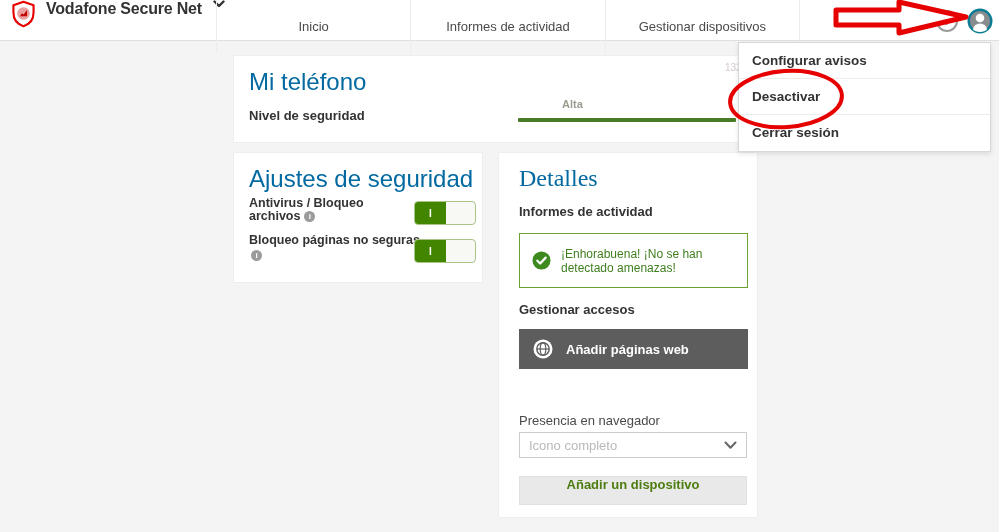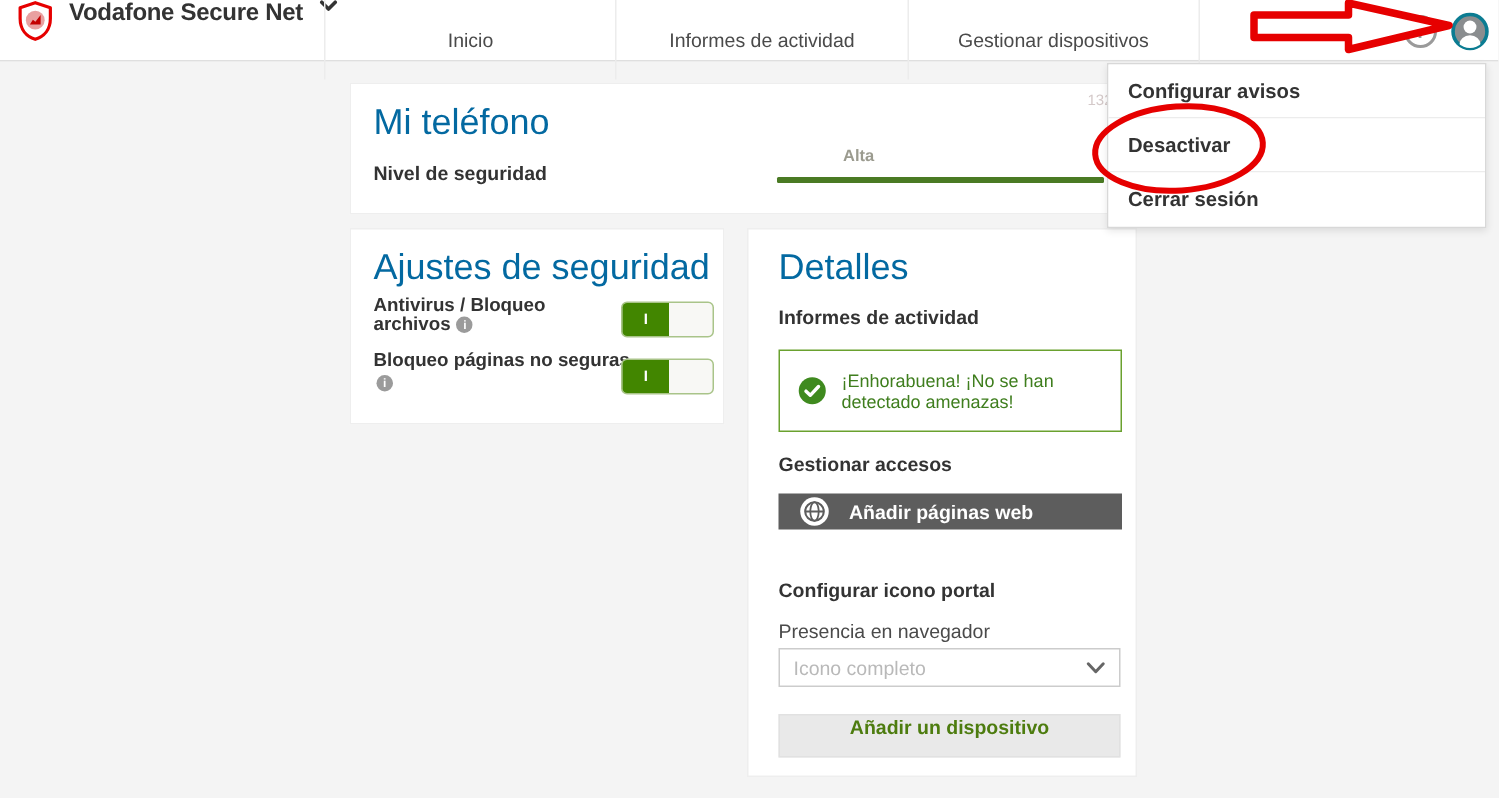--- a/index.html
+++ b/index.html
@@ -37,26 +37,26 @@
 
   .card-settings { left:233px; top:152px; width:250px; height:131px; }
   .card-settings .card-title { position:absolute; left:15px; top:12px; }
   .setting-row { position:absolute; left:15px; width:220px; }
   .setting-label { font-size:12.5px; font-weight:bold; color:#333; line-height:13px; }
   .info-icon { display:inline-flex; width:11px; height:11px; border-radius:50%; background:#9b9b9b; color:#fff; font-size:8px; font-weight:bold; align-items:center; justify-content:center; vertical-align:middle; margin-left:4px; cursor:pointer; }
   .toggle { position:absolute; width:62px; height:24px; border:1px solid #a9c489; border-radius:4px; background:#f8f8f5; cursor:pointer; }
   .toggle-knob { position:absolute; left:0; top:0; bottom:0; width:31px; background:#428600; border-radius:3px 0 0 3px; color:#fff; font-size:10px; font-weight:bold; display:flex; align-items:center; justify-content:center; }
 
   .card-details { left:498px; top:152px; width:260px; height:366px; }
-  .card-details .card-title { position:absolute; left:20px; top:12px; }
+  .card-details .card-title { position:absolute; left:20px; top:12px;font-family:Liberation Serif, serif; }
   .dt-heading { position:absolute; left:20px; font-size:13px; font-weight:bold; color:#333; }
   .success-box { position:absolute; left:20px; top:80px; width:229px; height:55px; border:1px solid #6aa12f; display:flex; align-items:center; padding:0 10px 0 12px; gap:10px; }
   .success-check { width:19px; height:19px; flex:0 0 19px; }
   .success-text { font-size:12px; color:#3f7e1e; line-height:14px; width:175px; }
-  .btn-dark { position:absolute; left:20px; top:176px; width:229px; height:24px; background:#5d5d5d; color:#fff; font-size:13px; font-weight:bold; display:flex; align-items:center; gap:13px; padding-left:14px; cursor:pointer; border:none; }
+  .btn-dark { position:absolute; left:20px; top:176px; width:229px; height:40px; background:#5d5d5d; color:#fff; font-size:13px; font-weight:bold; display:flex; align-items:center; gap:13px; padding-left:14px; cursor:pointer; border:none; }
   .select { position:absolute; left:20px; top:279px; width:228px; height:26px; border:1px solid #cccccc; background:#fff; display:flex; align-items:center; padding:0 9px; cursor:pointer; }
   .select-value { flex:1; font-size:13px; color:#b9b9b9; }
   .btn-light { position:absolute; left:20px; top:323px; width:228px; height:29px; background:#e9e9e9; border:1px solid #e1e1e1; color:#4d7c0f; font-size:13px; font-weight:bold; display:flex; justify-content:center; cursor:pointer; }
 
   
   .annotations { position:absolute; inset:0; z-index:60; pointer-events:none; }
 </style>
 </head>
 <body>
 
@@ -164,21 +164,20 @@
         <svg width="20" height="20" viewBox="0 0 20 20">
           <circle cx="10" cy="10" r="9.5" fill="#ffffff"></circle>
           <circle cx="10" cy="10" r="6.2" fill="none" stroke="#5d5d5d" stroke-width="1.4"></circle>
           <ellipse cx="10" cy="10" rx="2.8" ry="6.2" fill="none" stroke="#5d5d5d" stroke-width="1.2"></ellipse>
           <line x1="3.8" y1="10" x2="16.2" y2="10" stroke="#5d5d5d" stroke-width="1.2"></line>
         </svg>
       </span>
       <span>Añadir páginas web</span>
     </button>
 
-    <div class="dt-heading" style="top:233px;">Configurar icono portal</div>
     <div class="dt-heading" style="top:260px; font-weight:normal; color:#4a4a4a;">Presencia en navegador</div>
 
     <div class="select">
       <span class="select-value">Icono completo</span>
       <span style="display:flex;">
         <svg width="13" height="9" viewBox="0 0 13 9">
             <polyline points="1.5,1.5 6.5,6.8 11.5,1.5" fill="none" stroke="#666" stroke-width="2" stroke-linecap="round" stroke-linejoin="round"></polyline>
           </svg>
       </span>
     </div>

